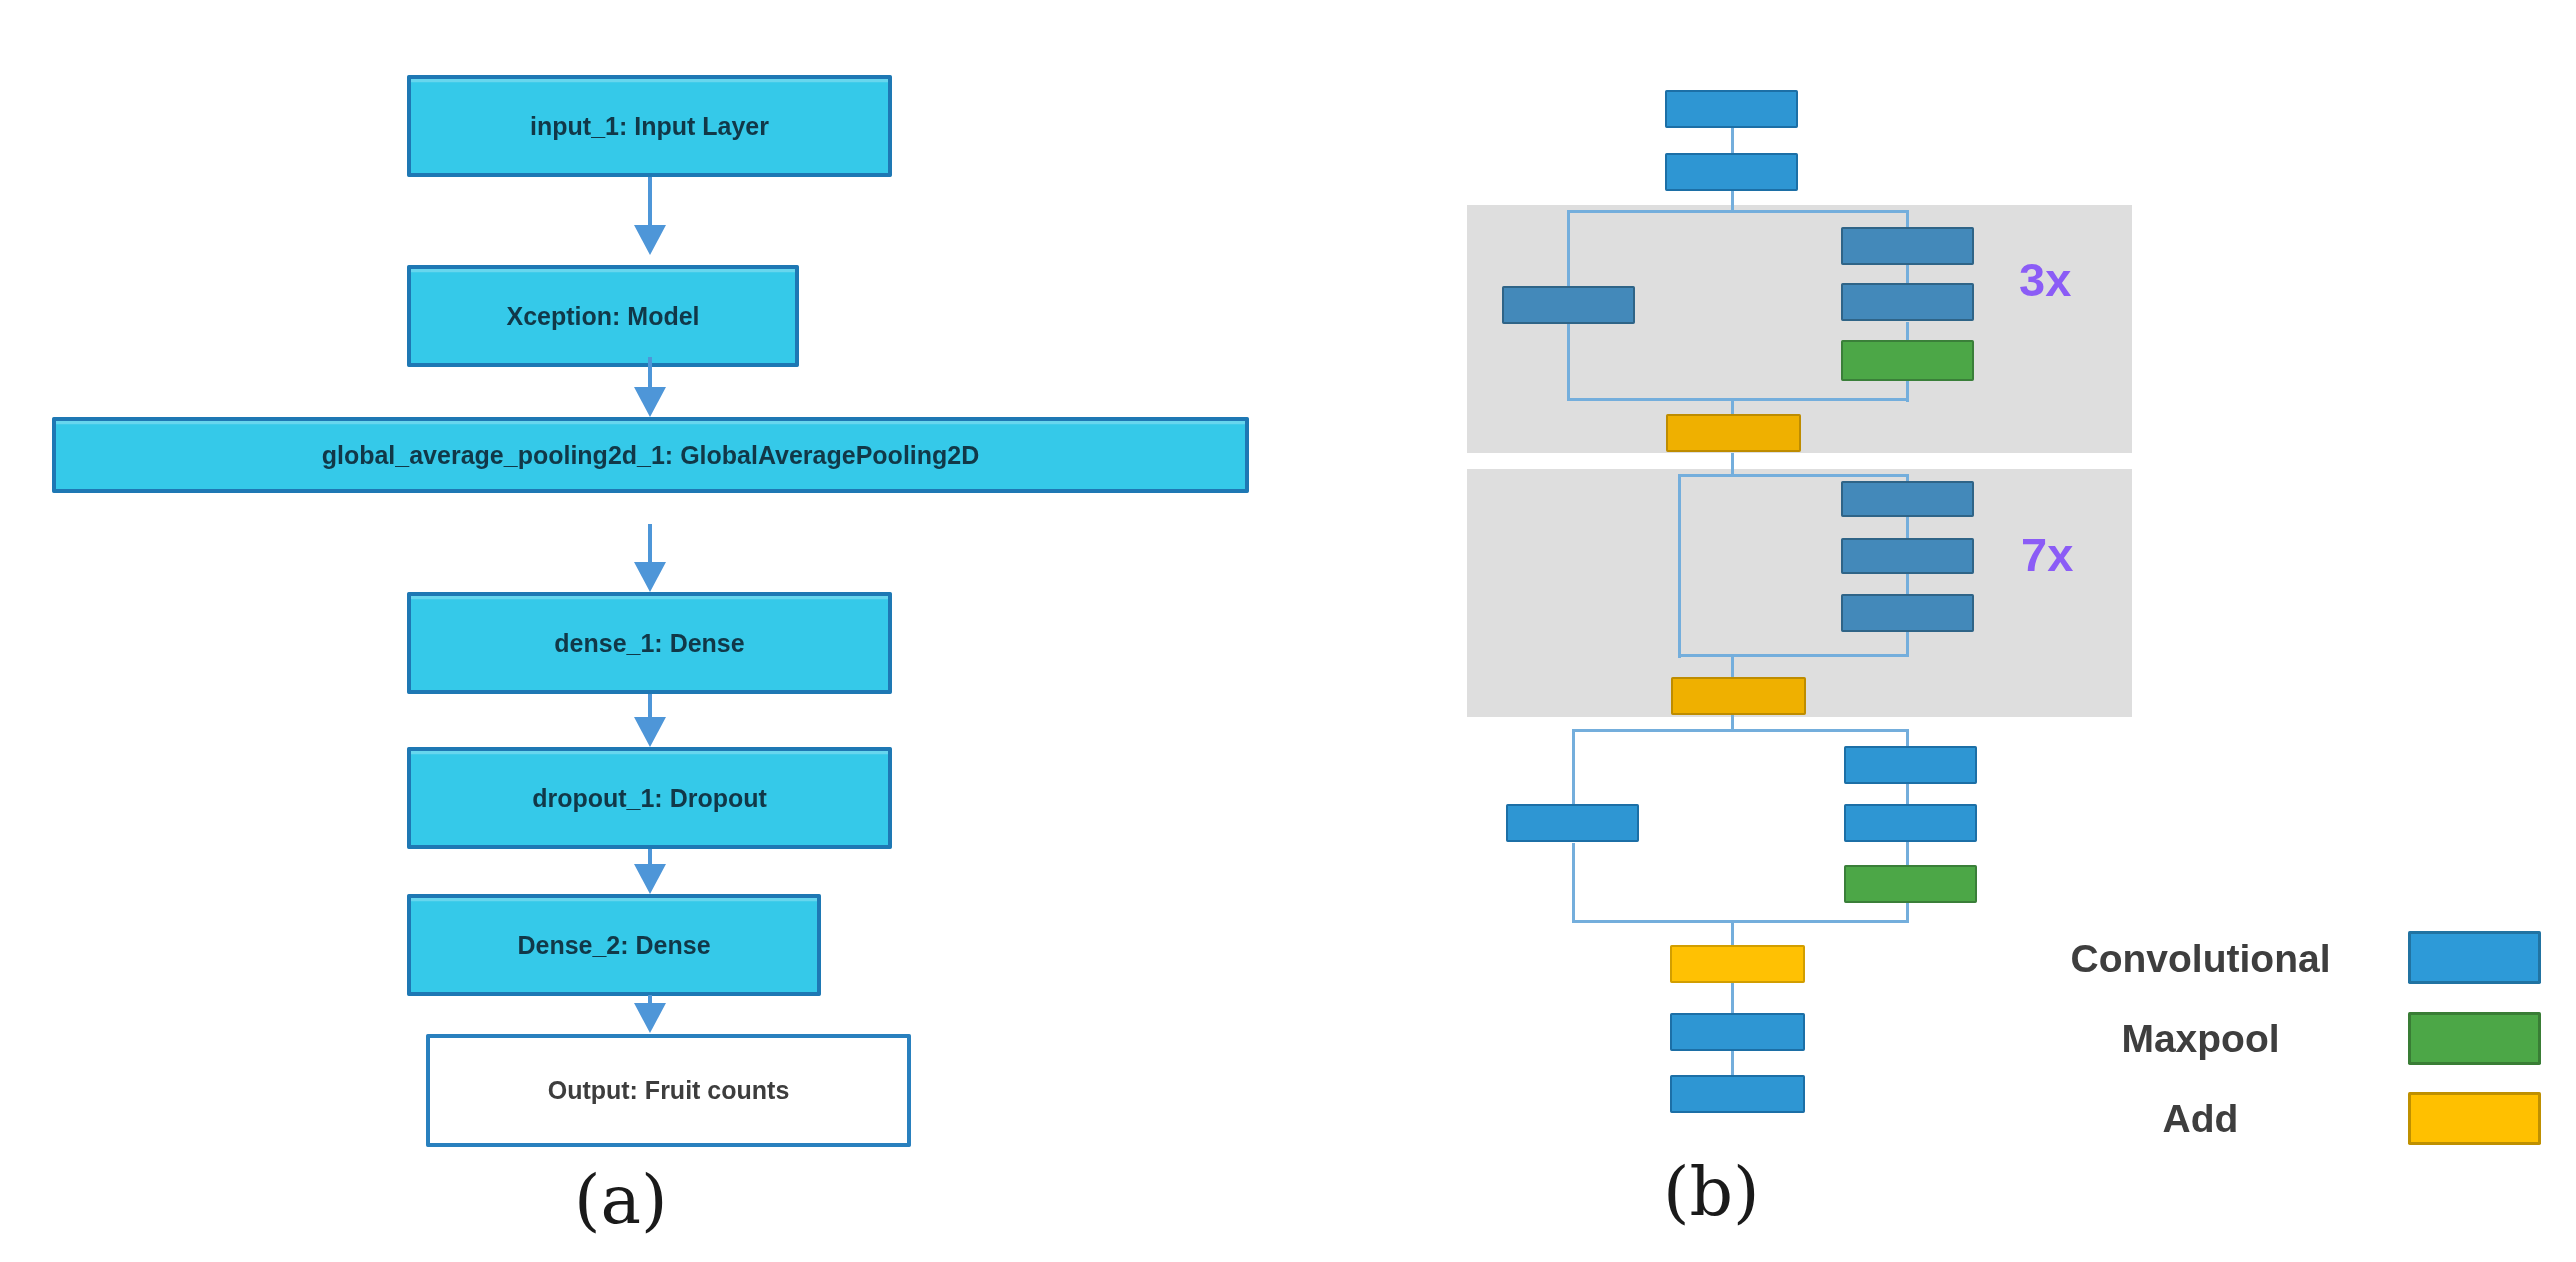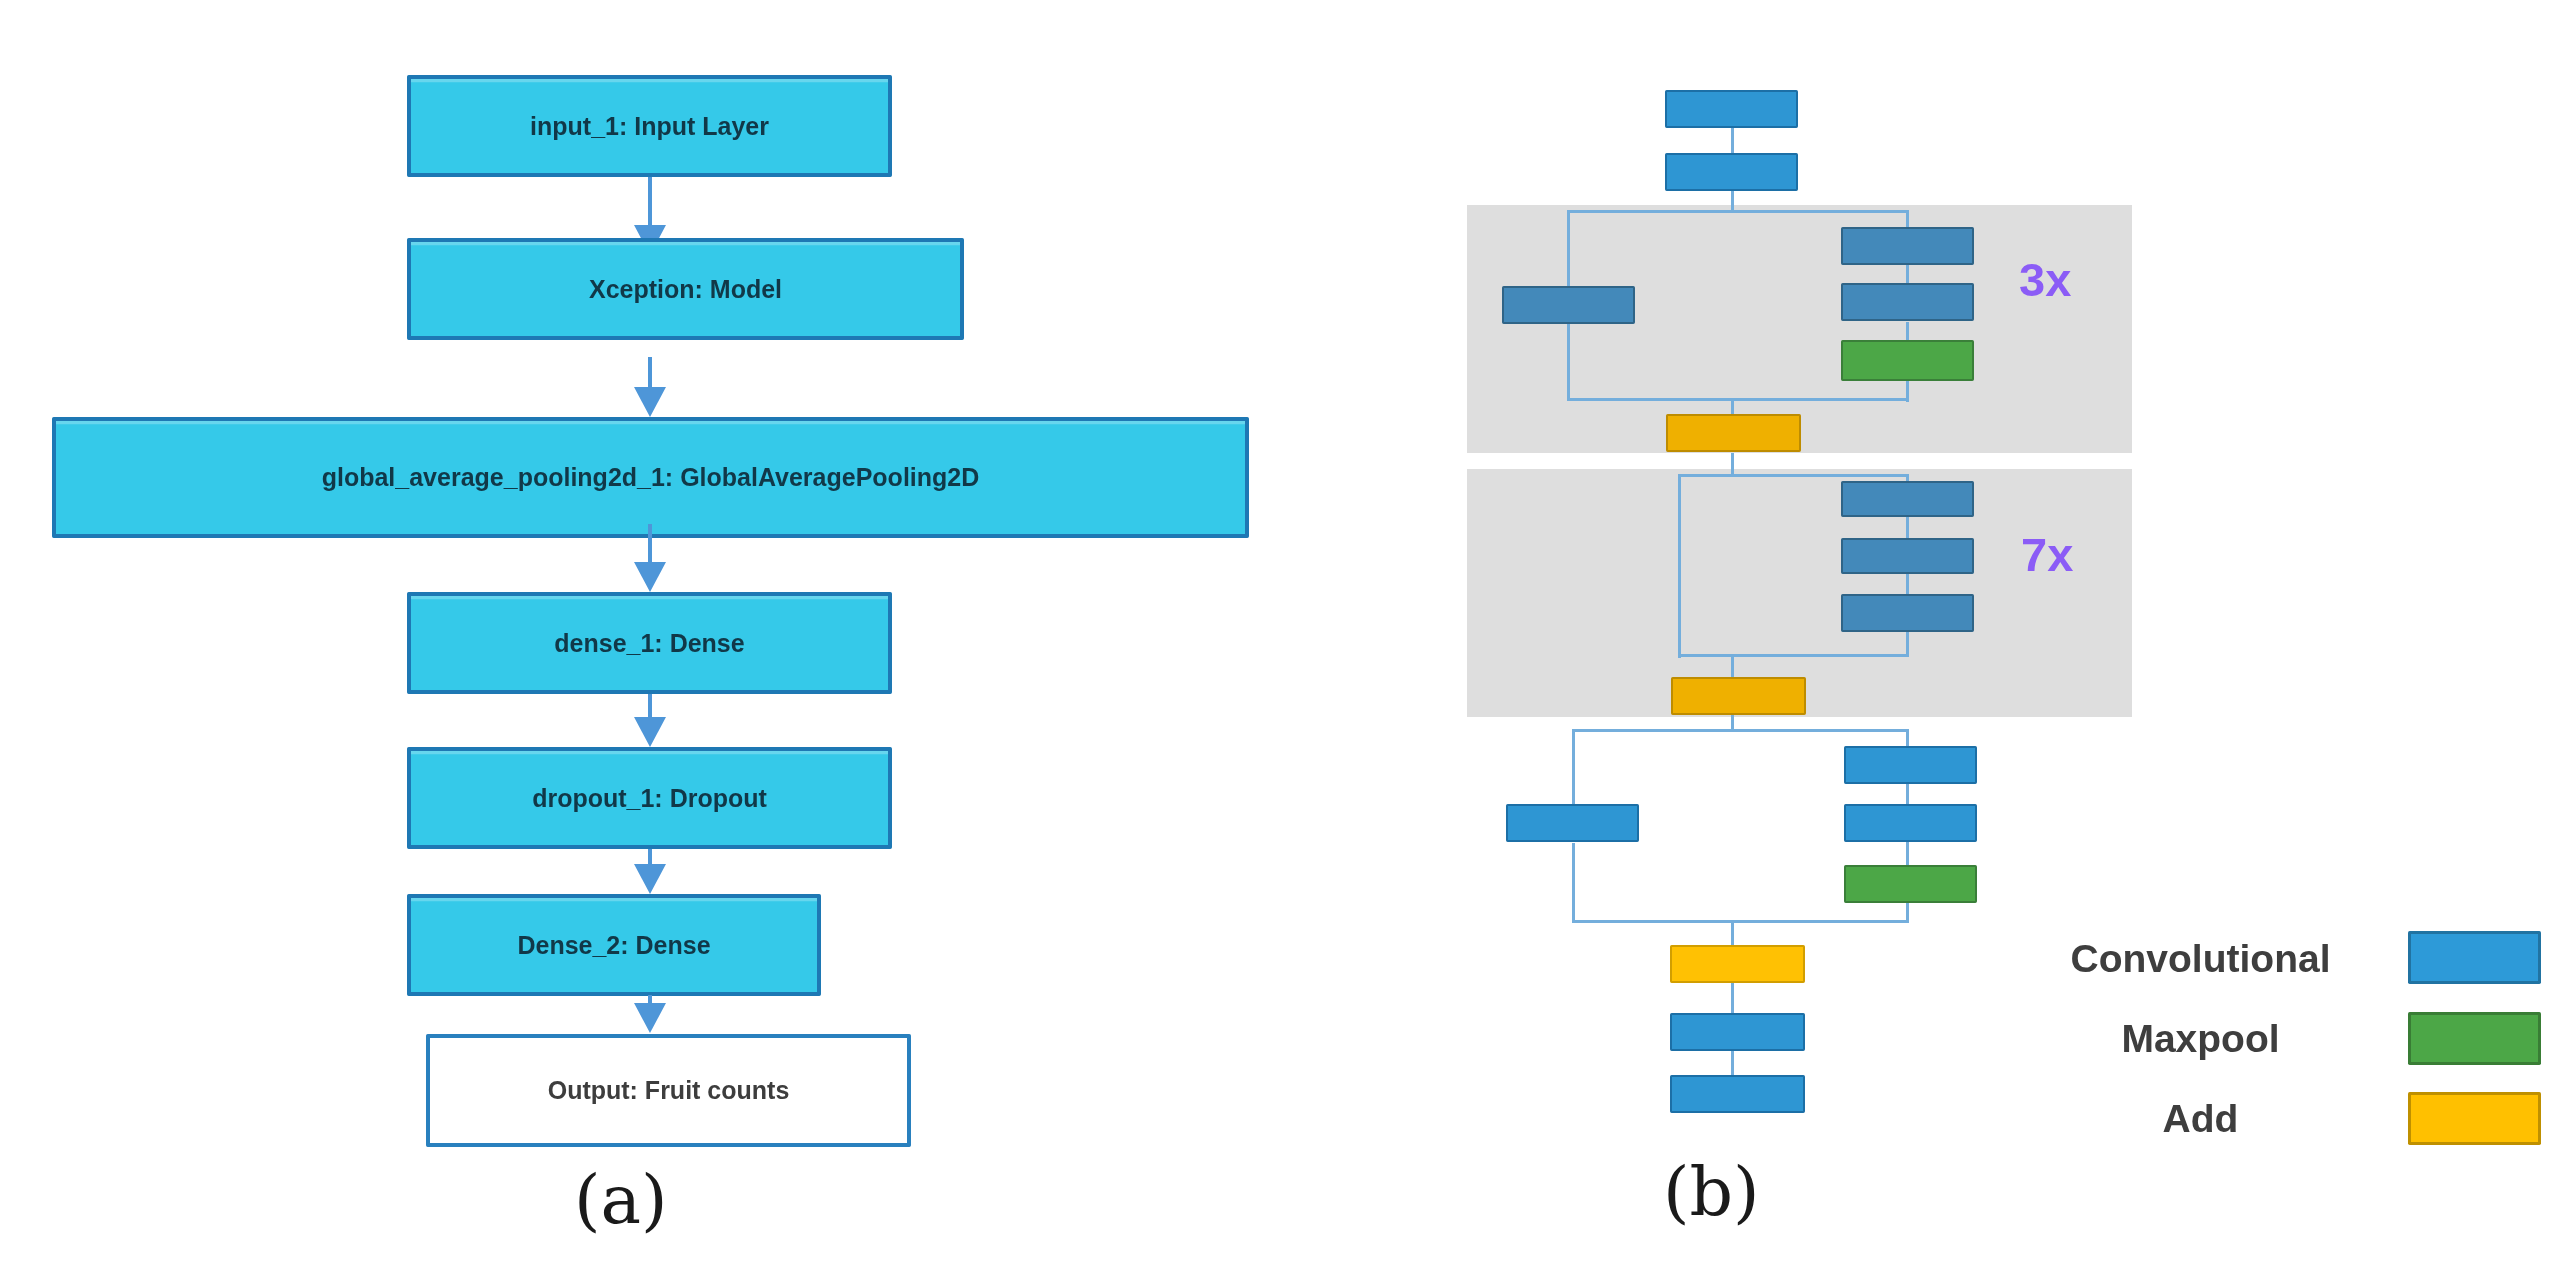--- a/index.html
+++ b/index.html
@@ -91,30 +91,30 @@
 
     <div class="abox" style="left:407px;top:75px;width:485px;height:102px">
       <span>input_1: Input Layer</span>
     </div>
 
     <div class="arrow" style="top:177px">
       <div class="shaft" style="height:48px"></div>
         <div class="head"></div>
     </div>
 
-    <div class="abox" style="left:407px;top:238px;width:557px;height:102px">
+    <div class="abox" style="left:407px;top:265px;width:392px;height:102px">
       <span>Xception: Model</span>
     </div>
 
     <div class="arrow" style="top:357px">
       <div class="shaft" style="height:30px"></div>
         <div class="head"></div>
     </div>
 
-    <div class="abox" style="left:52px;top:417px;width:1197px;height:121px">
+    <div class="abox" style="left:52px;top:417px;width:1197px;height:76px">
       <span>global_average_pooling2d_1: GlobalAveragePooling2D</span>
     </div>
 
     <div class="arrow" style="top:524px">
       <div class="shaft" style="height:38px"></div>
         <div class="head"></div>
     </div>
 
     <div class="abox" style="left:407px;top:592px;width:485px;height:102px">
       <span>dense_1: Dense</span>

